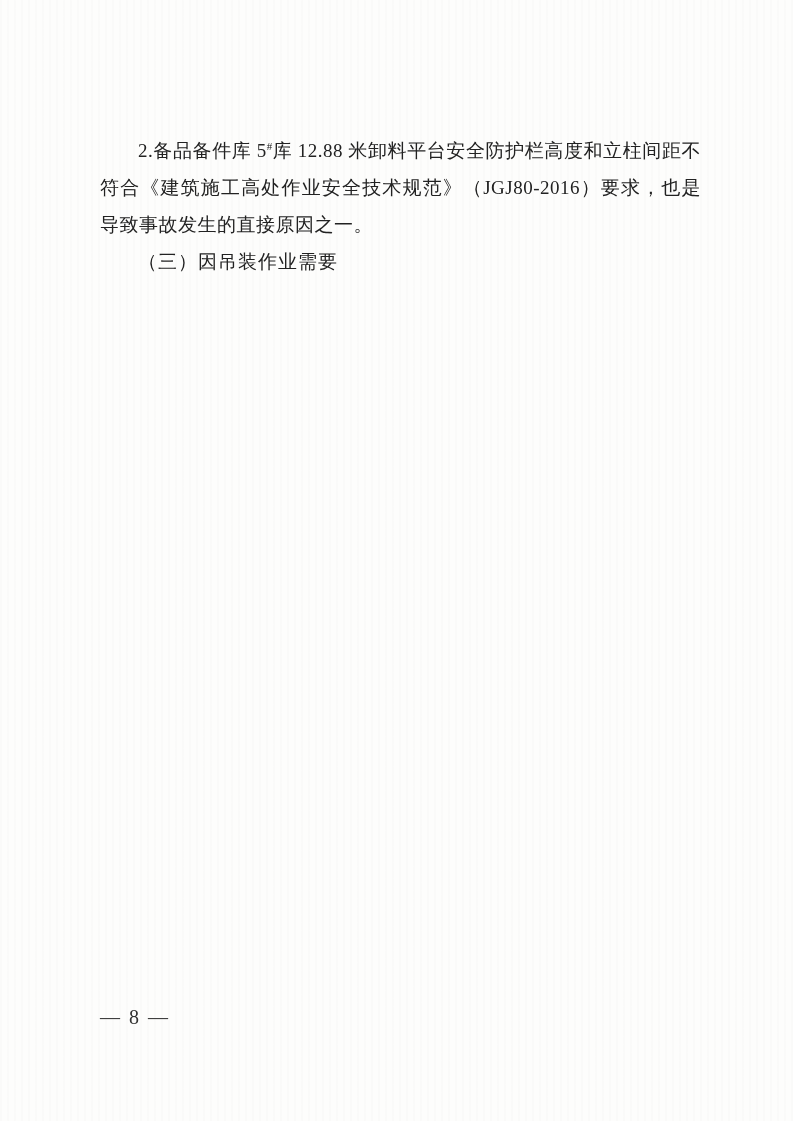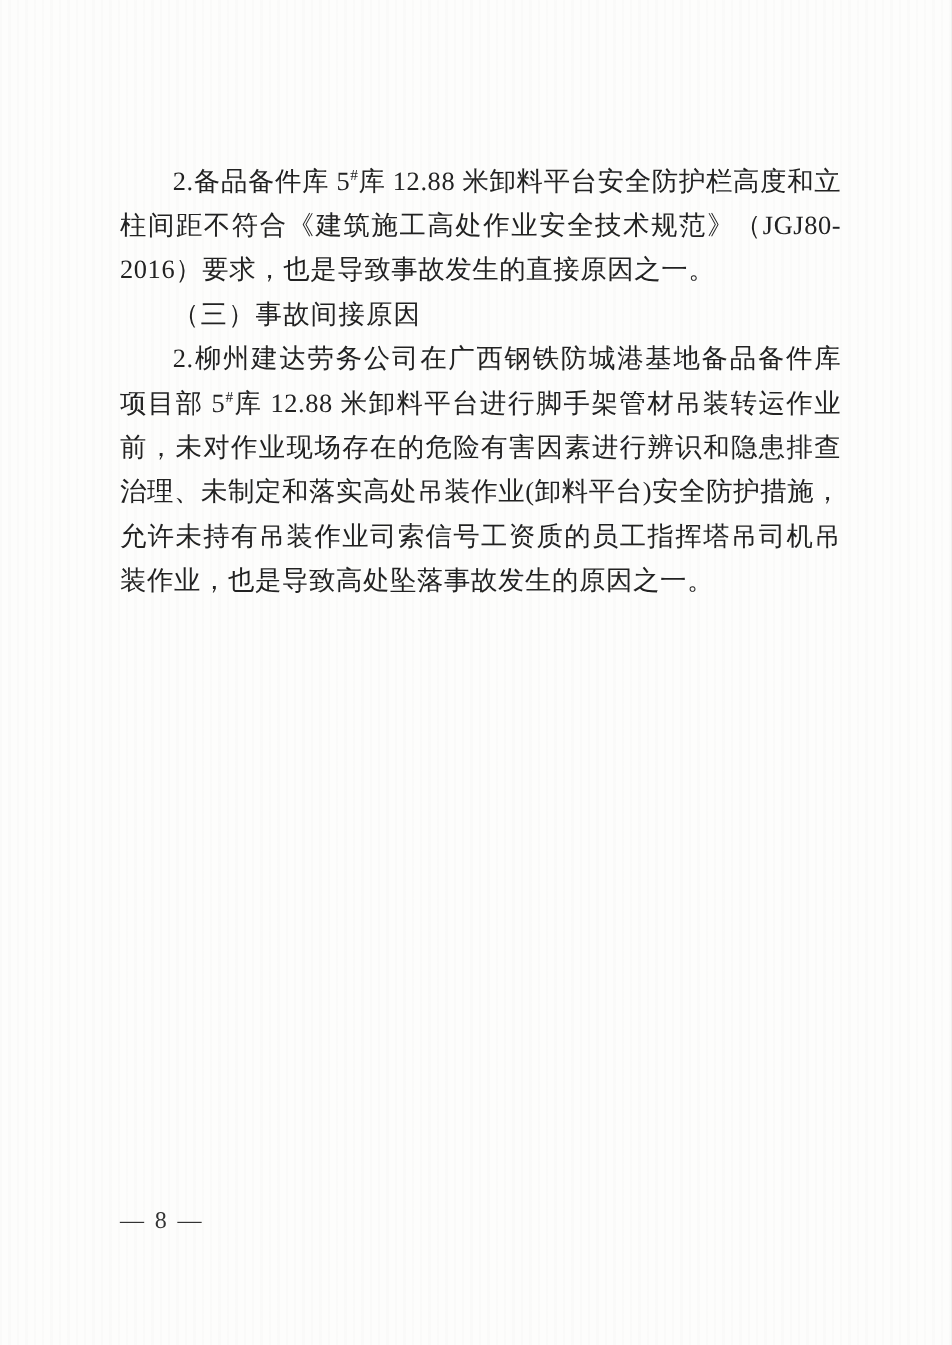--- a/index.html
+++ b/index.html
@@ -20,21 +20,21 @@
     overflow: hidden;
     font-family: "Liberation Serif", "DejaVu Serif", serif;
     color: #222;
   }
   .doc-body {
     position: absolute;
     left: 100px;
     top: 132px;
     width: 601px;
     text-align: justify;
-    font-size: 22px;
+    font-size: 19px;
     line-height: 37px;
     letter-spacing: 0.5px;
   }
   .doc-body p {
     margin: 0;
     padding: 0;
     text-indent: 2em;
   }
   .doc-body p.heading {
     letter-spacing: 1px;
@@ -52,19 +52,18 @@
     letter-spacing: 2px;
     color: #333;
   }
 </style>
 </head>
 <body>
 
 <div class="page">
   <main class="doc-body" id="doc-body">
       <p class="para">2.备品备件库 5<sup>#</sup>库 12.88 米卸料平台安全防护栏高度和立柱间距不符合《建筑施工高处作业安全技术规范》（JGJ80-2016）要求，也是导致事故发生的直接原因之一。</p>
-      <p class="heading">（三）事故间接原因</p>
-      <p class="para">2.柳州建达劳务公司在广西钢铁防城港基地备品备件库项目部 5<sup>#</sup>库 12.88 米卸料平台进行脚手架管材吊装转运作业前，未对作业现场存在的危险有害因素进行辨识和隐患排查治理、未制定和落实高处吊装作业(卸料平台)安全防护措施，允许未持有吊装作业司索信号工资质的员工指挥塔吊司机吊装作业，也是导致高处坠落事故发生的原因之一。</p>
+      <p class="heading">（三）因吊装作业需要</p>
     </main>
   <div class="page-footer">
     <span>— 8 —</span>
   </div>
 </div>
 
 </body></html>

